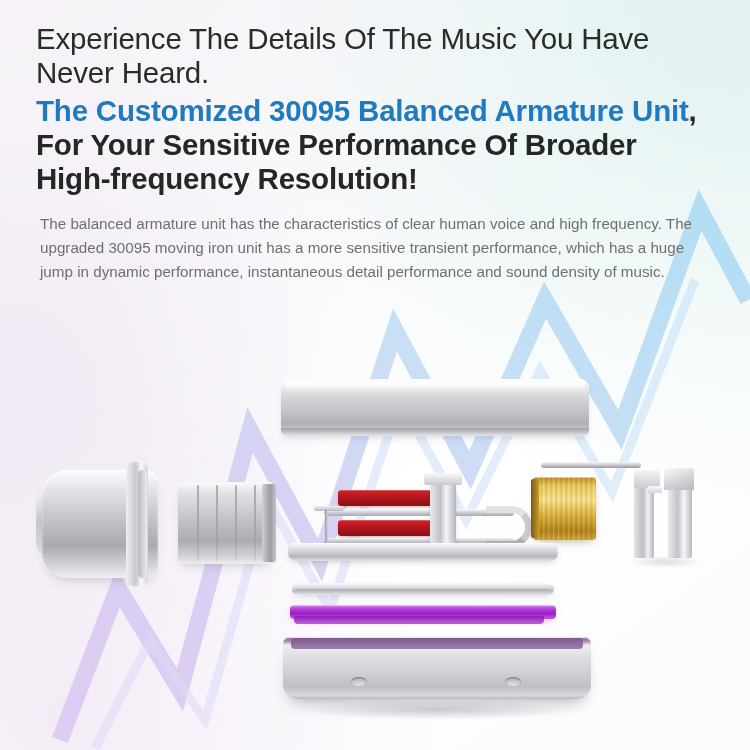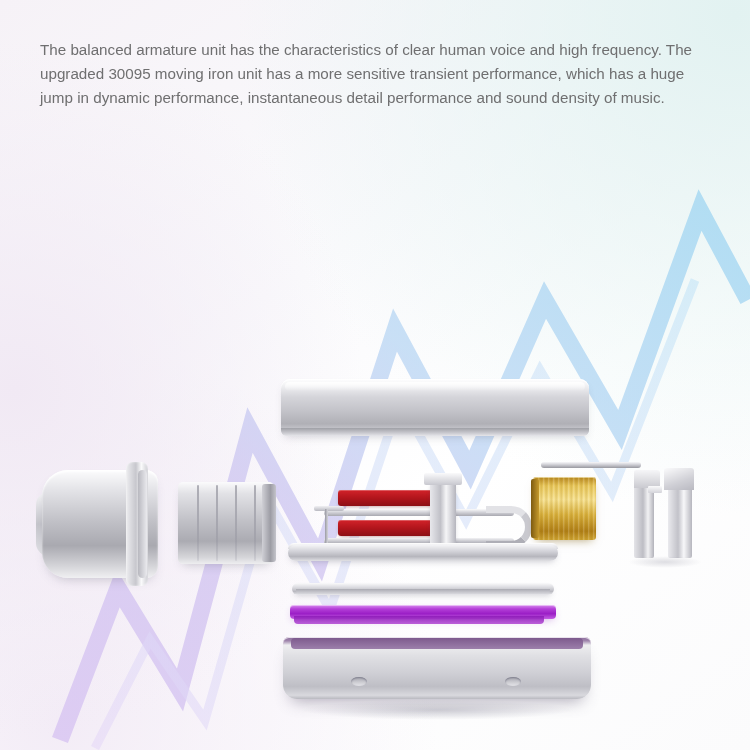--- a/index.html
+++ b/index.html
@@ -228,20 +228,28 @@
       <linearGradient id="wg2" x1="0" y1="1" x2="1" y2="0">
         <stop offset="0%" stop-color="#e4d6f7" stop-opacity="0.55"></stop>
         <stop offset="100%" stop-color="#bfe2f7" stop-opacity="0.55"></stop>
       </linearGradient>
     </defs>
     <polyline points="60,740 118,588 180,690 250,430 320,560 395,330 470,470 545,300 620,430 700,210 748,300" fill="none" stroke="url(#wg)" stroke-width="17" stroke-linejoin="miter"></polyline>
     <polyline points="95,748 150,640 205,720 268,500 330,610 400,400 466,520 540,370 612,492 695,280" fill="none" stroke="url(#wg2)" stroke-width="9" stroke-linejoin="miter"></polyline>
   </svg>
 
   <div class="copy">
+    <h1 class="head">
+      <span>Experience The Details Of The Music You Have</span>
+      <br>
+      <span>Never Heard.</span>
+    </h1>
+    <h2 class="head2">
+      <span class="accent">The Customized 30095 Balanced Armature Unit</span><span>, For Your Sensitive Performance Of Broader High-frequency Resolution!</span>
+    </h2>
     <p class="body">The balanced armature unit has the characteristics of clear human voice and high frequency. The upgraded 30095 moving iron unit has a more sensitive transient performance, which has a huge jump in dynamic performance, instantaneous detail performance and sound density of music.</p>
   </div>
 
   <div class="diagram">
 
     <div class="part topcover"></div>
     <div class="part topcover-bevel"></div>
 
     <div class="part nozzle-stub"></div>
     <div class="part nozzle"></div>

